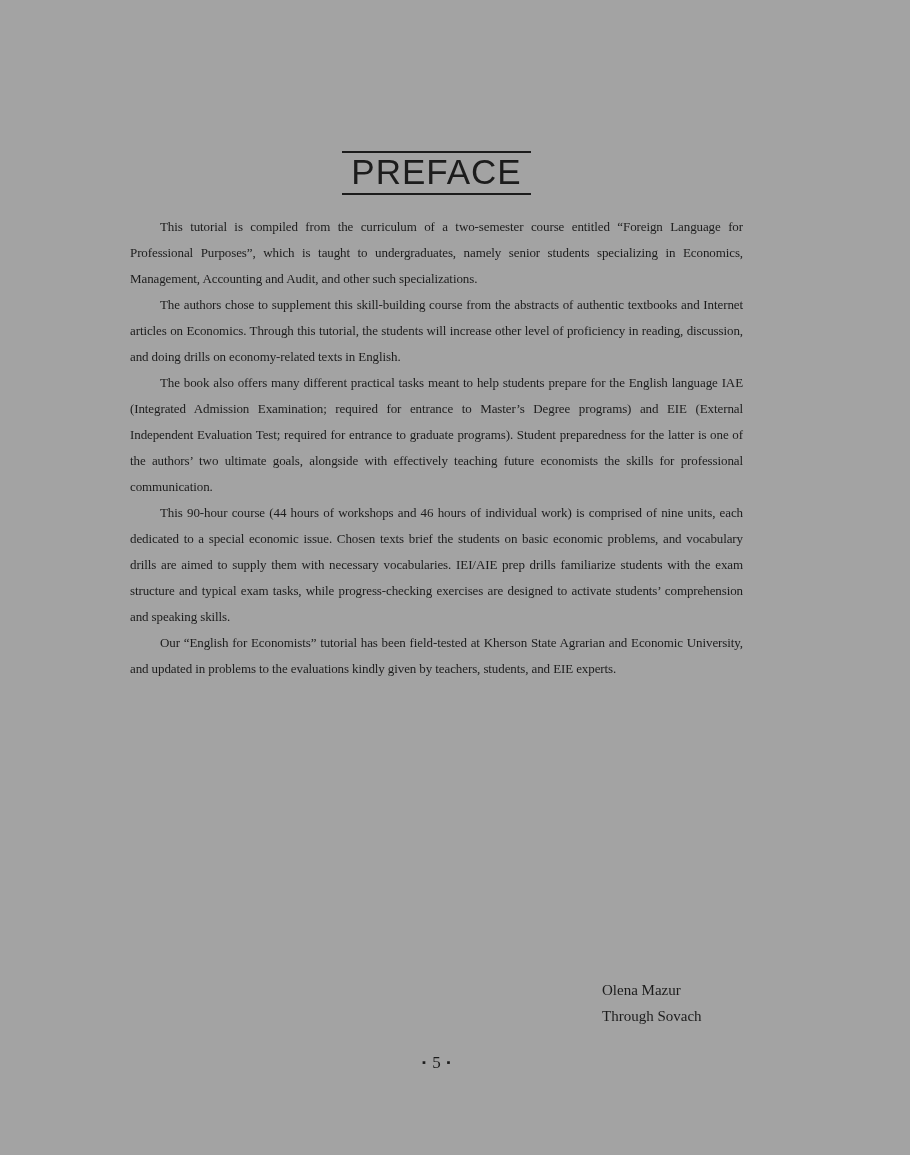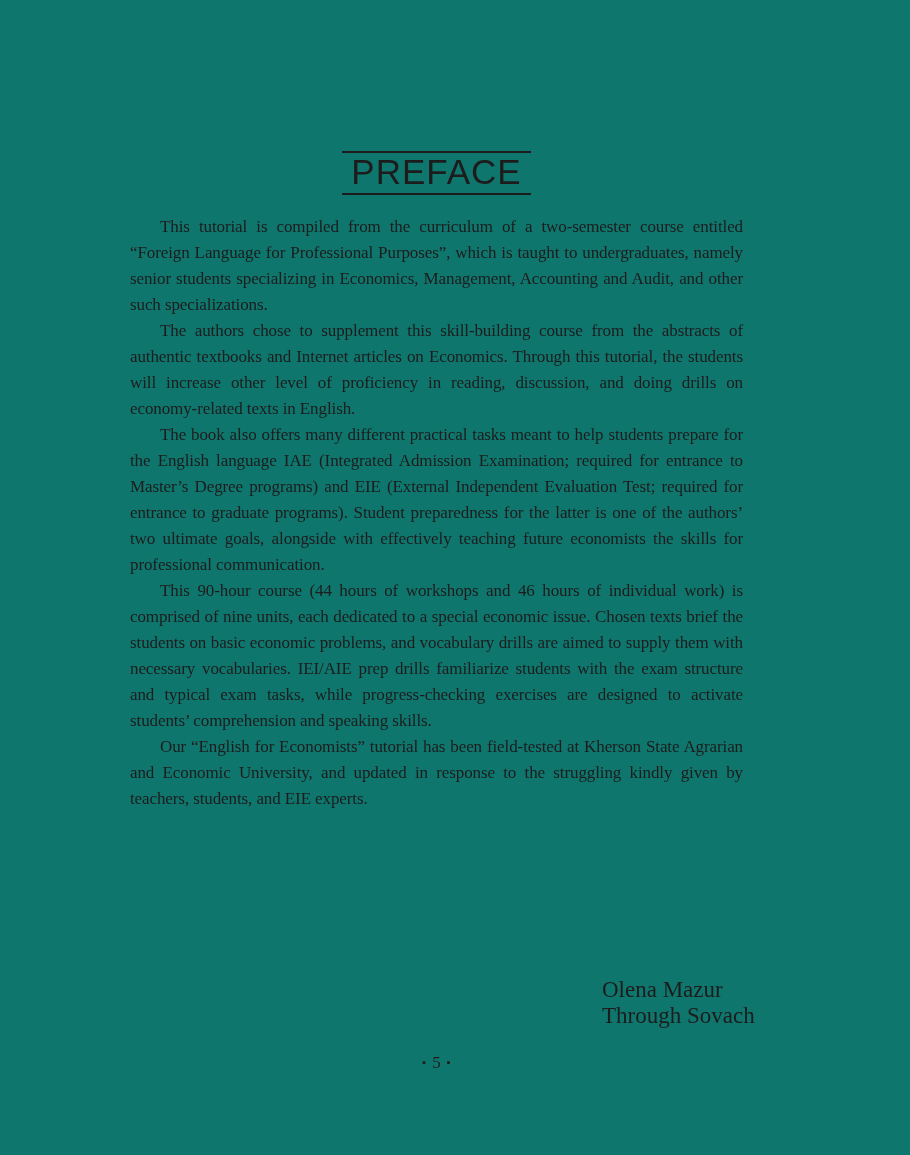--- a/index.html
+++ b/index.html
@@ -7,21 +7,21 @@
     padding: 0;
     width: 910px;
     height: 1155px;
     background: #ffffff;
     overflow: hidden;
   }
   .page {
     position: relative;
     width: 910px;
     height: 1155px;
-    background: #0f766e;
+    background: #a3a3a3;
     color: #1c1c1c;
     font-family: "Liberation Serif", "DejaVu Serif", serif;
   }
   .title-wrap {
     position: absolute;
     top: 151px;
     left: 130px;
     width: 613px;
     text-align: center;
   }
@@ -37,33 +37,33 @@
     line-height: 1.05;
     letter-spacing: 1px;
     color: #1c1c1c;
   }
   .body-text {
     position: absolute;
     top: 214px;
     left: 130px;
     width: 613px;
     text-align: justify;
-    font-size: 17px;
+    font-size: 13px;
     line-height: 26px;
     letter-spacing: -0.1px;
   }
   .body-text p {
     margin: 0;
     text-indent: 30px;
   }
   .signature {
     position: absolute;
     top: 977px;
     left: 602px;
-    font-size: 23px;
+    font-size: 15px;
     line-height: 26px;
     text-align: left;
   }
   .footer {
     position: absolute;
     top: 1052px;
     left: 130px;
     width: 613px;
     text-align: center;
     font-size: 17px;
@@ -82,21 +82,21 @@
 
   <div class="title-wrap">
     <h1 class="title">PREFACE</h1>
   </div>
 
   <div class="body-text">
     <p>This tutorial is compiled from the curriculum of a two-semester course entitled “Foreign Language for Professional Purposes”, which is taught to undergraduates, namely senior students specializing in Economics, Management, Accounting and Audit, and other such specializations.</p>
     <p>The authors chose to supplement this skill-building course from the abstracts of authentic textbooks and Internet articles on Economics. Through this tutorial, the students will increase other level of proficiency in reading, discussion, and doing drills on economy-related texts in English.</p>
     <p>The book also offers many different practical tasks meant to help students prepare for the English language IAE (Integrated Admission Examination; required for entrance to Master’s Degree programs) and EIE (External Independent Evaluation Test; required for entrance to graduate programs). Student preparedness for the latter is one of the authors’ two ultimate goals, alongside with effectively teaching future economists the skills for professional communication.</p>
     <p>This 90-hour course (44 hours of workshops and 46 hours of individual work) is comprised of nine units, each dedicated to a special economic issue. Chosen texts brief the students on basic economic problems, and vocabulary drills are aimed to supply them with necessary vocabularies. IEI/AIE prep drills familiarize students with the exam structure and typical exam tasks, while progress-checking exercises are designed to activate students’ comprehension and speaking skills.</p>
-    <p>Our “English for Economists” tutorial has been field-tested at Kherson State Agrarian and Economic University, and updated in response to the struggling kindly given by teachers, students, and EIE experts.</p>
+    <p>Our “English for Economists” tutorial has been field-tested at Kherson State Agrarian and Economic University, and updated in problems to the evaluations kindly given by teachers, students, and EIE experts.</p>
   </div>
 
   <div class="signature">
     <div>Olena Mazur</div>
     <div>Through Sovach</div>
   </div>
 
   <div class="footer">
     <span class="marker">▪</span><span class="page-num">5</span><span class="marker">▪</span>
   </div>

